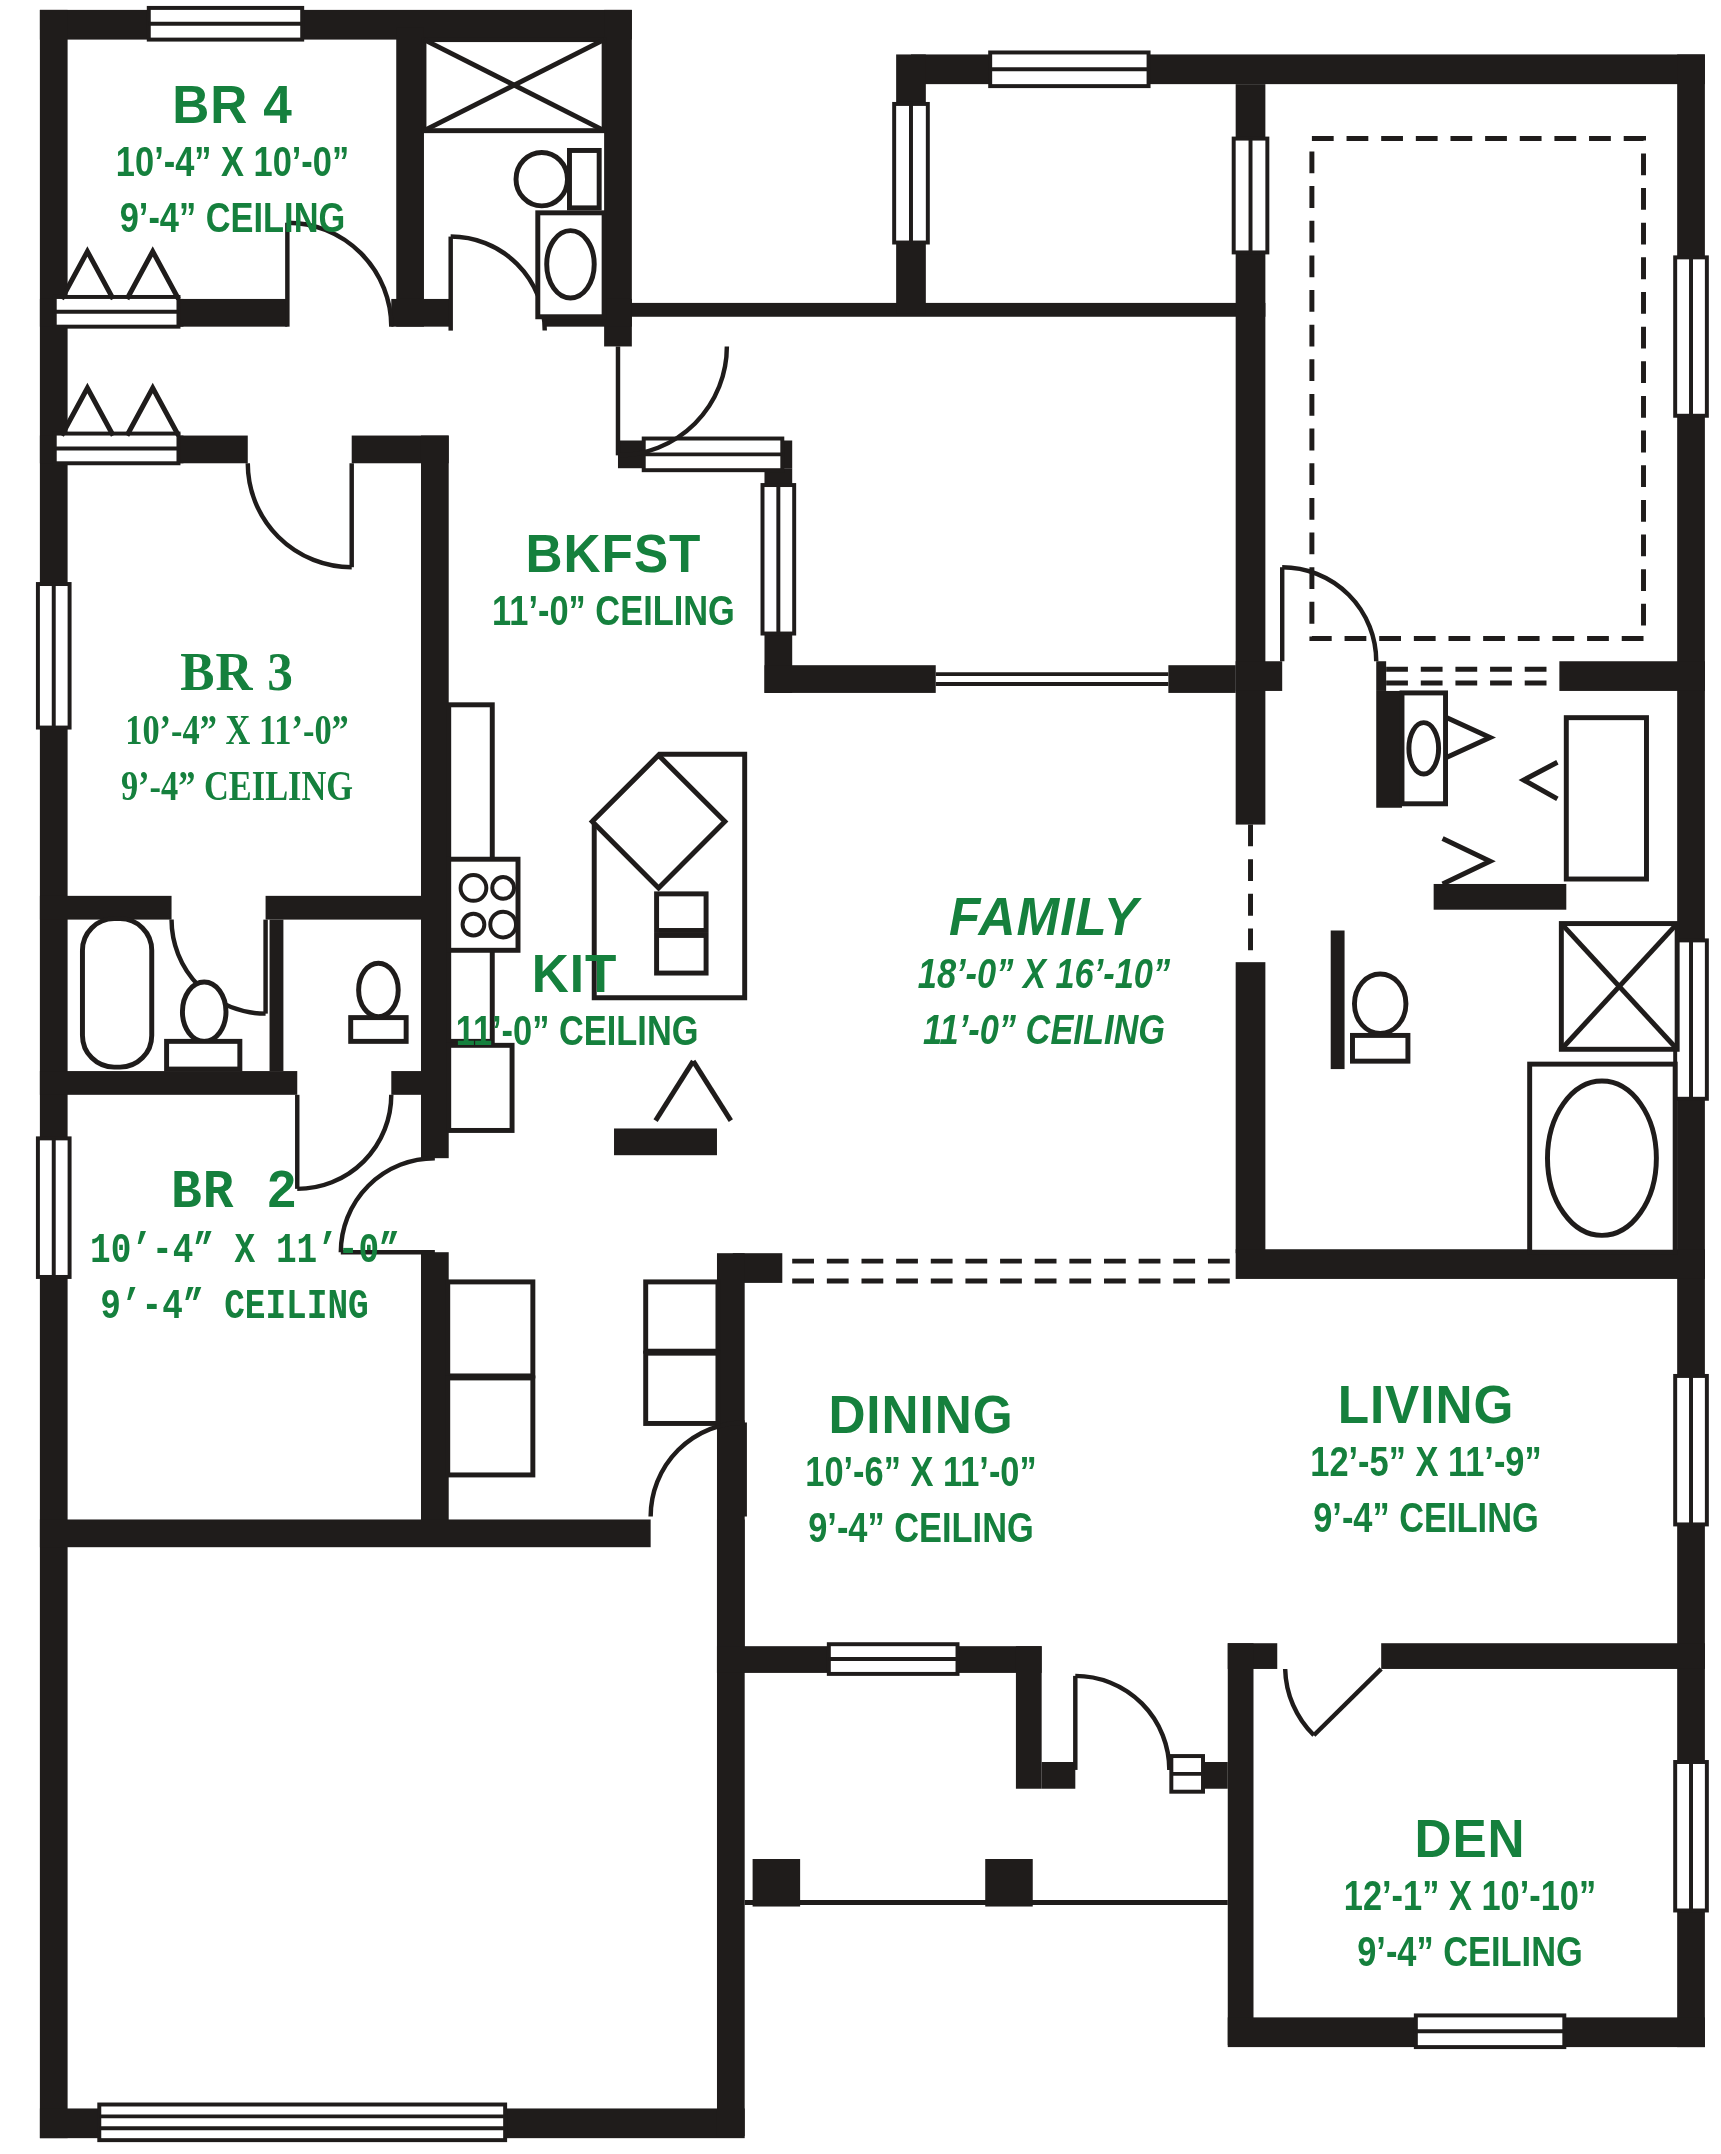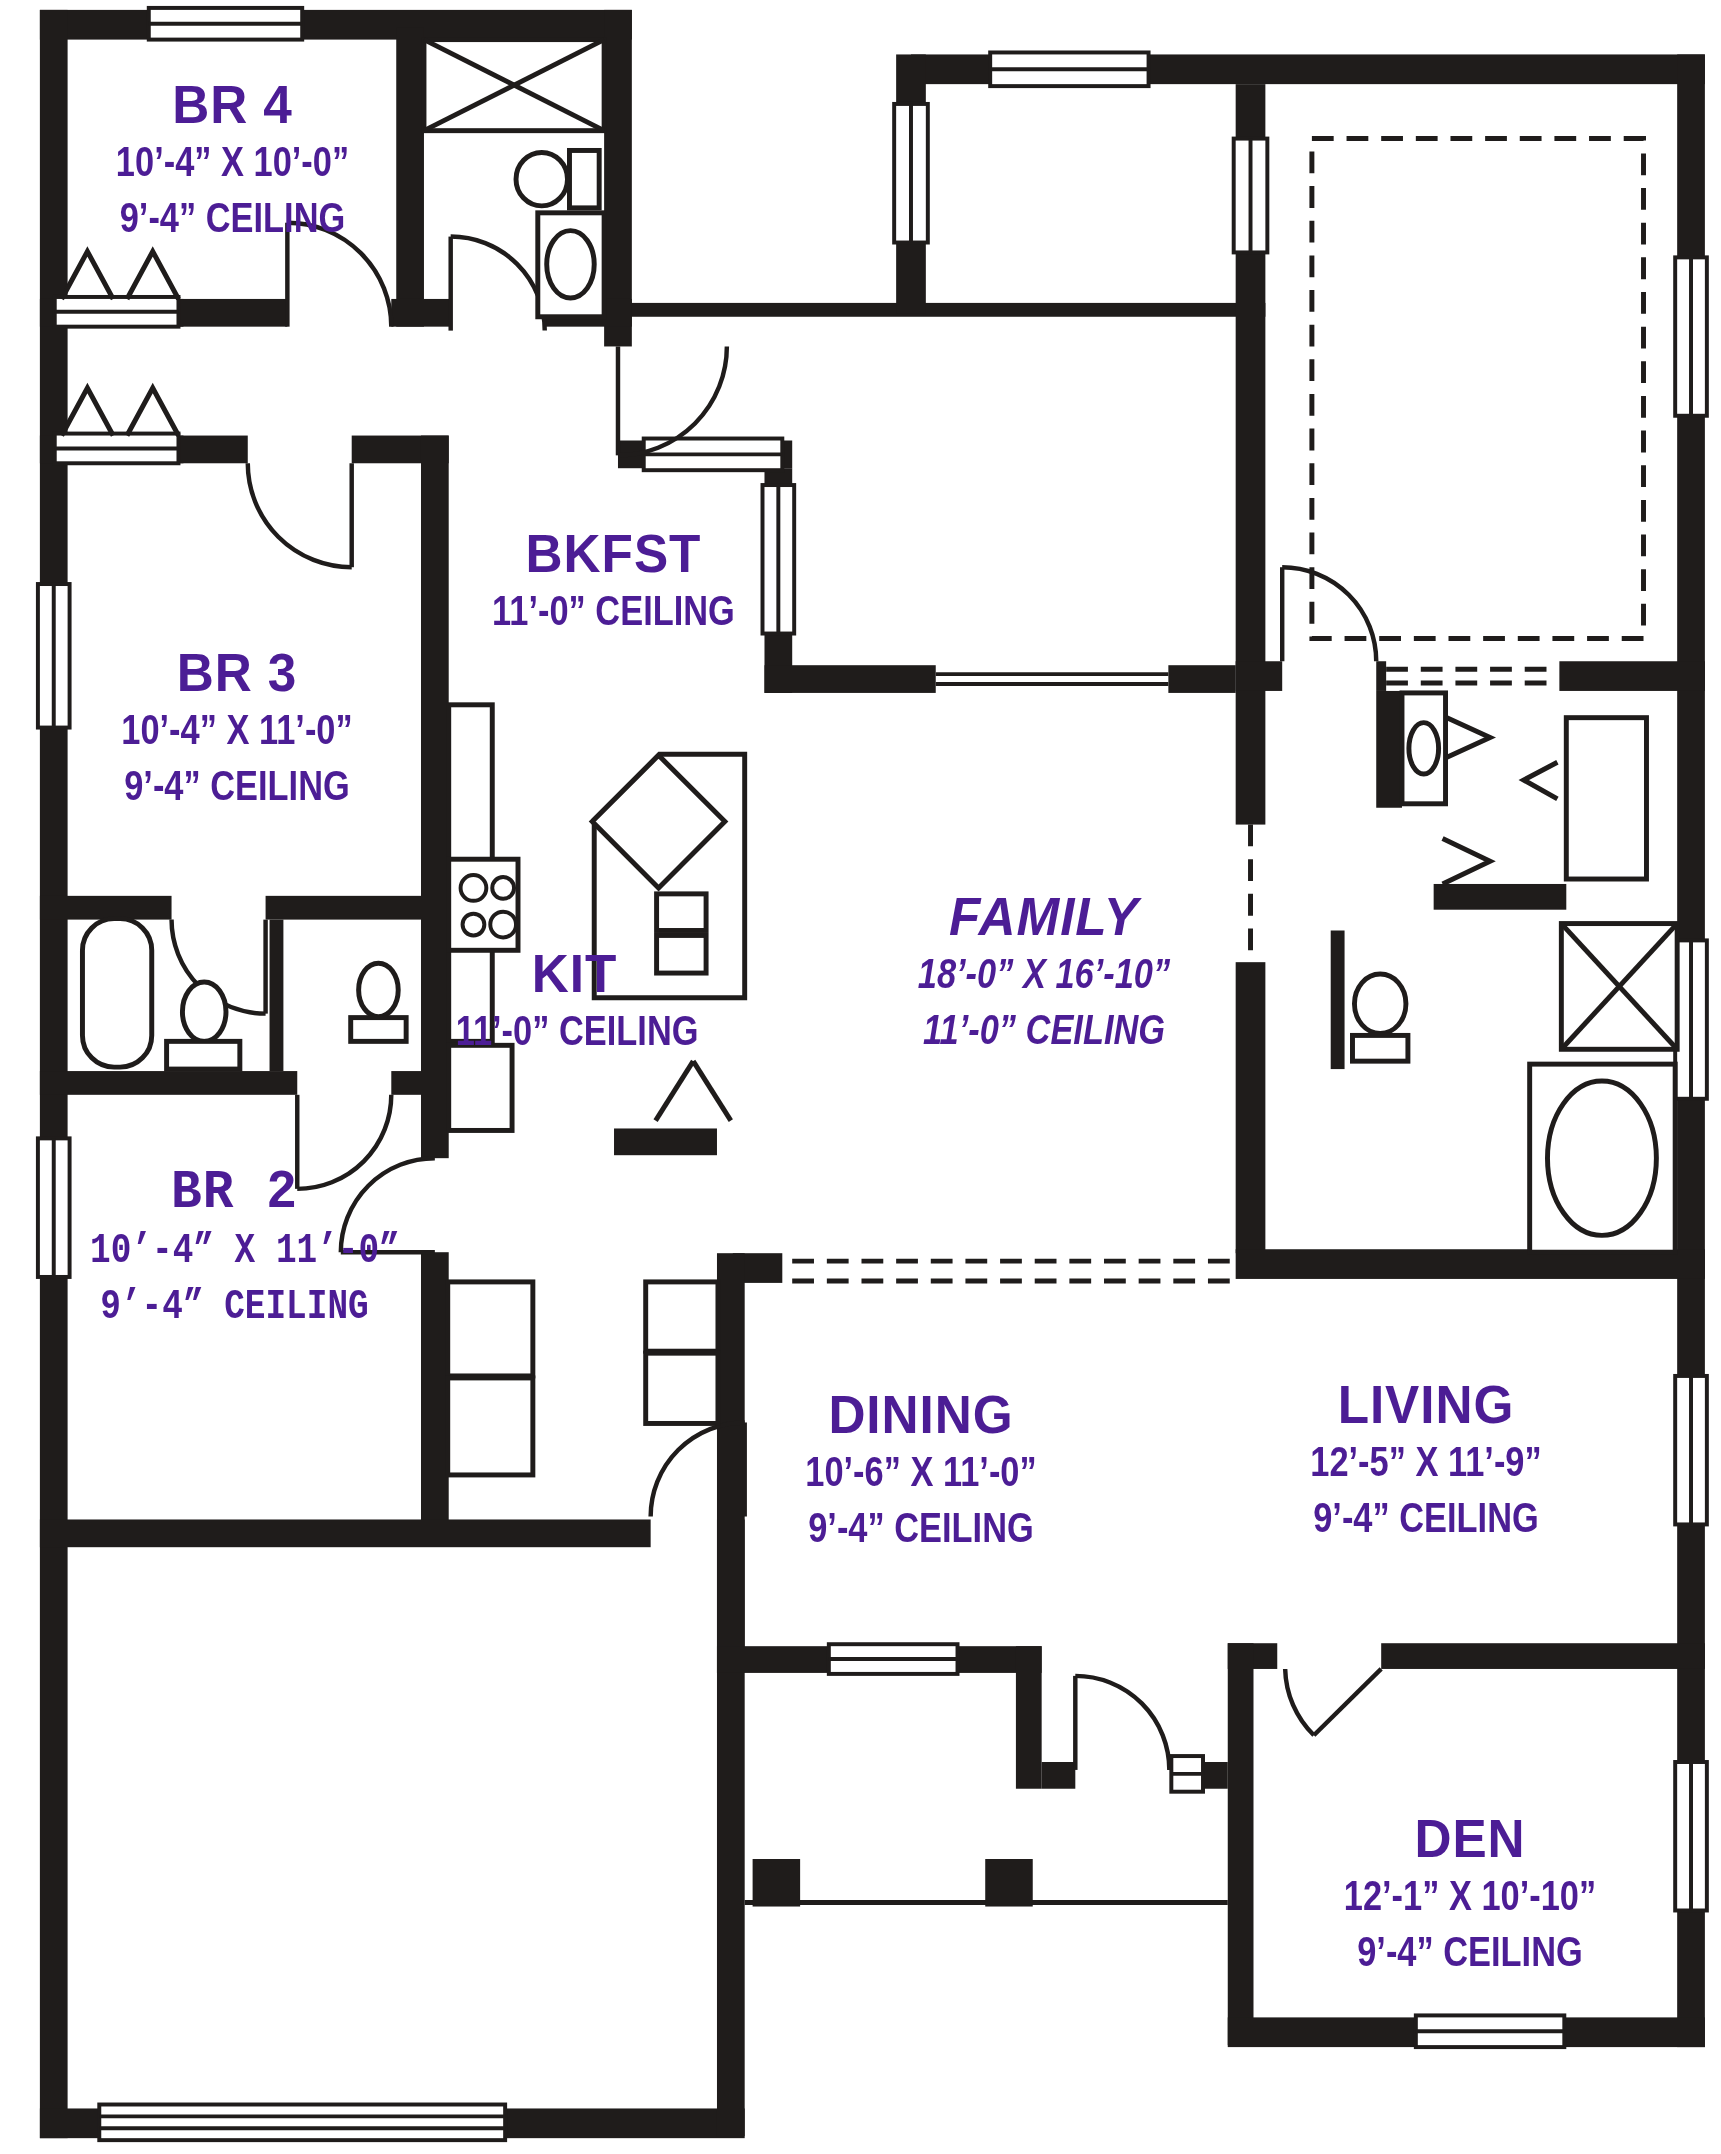--- a/index.html
+++ b/index.html
@@ -6,21 +6,21 @@
   .plan{position:relative;width:1722px;height:2154px;background:#ffffff;overflow:hidden;
         font-family:"Liberation Sans",sans-serif;color:#1f1c1b;}
   .plan svg{position:absolute;left:0;top:0;}
   .w{fill:#1f1c1b;}
   .t{fill:#ffffff;stroke:#1f1c1b;stroke-width:5;}
   .ln{stroke:#1f1c1b;stroke-width:5;fill:none;}
   .thin{stroke:#1f1c1b;stroke-width:4;fill:none;}
   .arc{stroke:#1f1c1b;stroke-width:4.5;fill:none;}
   .dl{stroke:#1f1c1b;stroke-width:5;stroke-dasharray:22 13;fill:none;}
   .win{fill:#ffffff;stroke:#1f1c1b;stroke-width:4;}
-  .room-label{position:absolute;text-align:center;color:#4c1d95;z-index:5;}
+  .room-label{position:absolute;text-align:center;color:#15803d;z-index:5;}
   .room-name{display:block;font-size:54px;font-weight:bold;letter-spacing:1px;line-height:1.12;
              transform:scaleX(0.95);transform-origin:center;white-space:nowrap;}
   .room-line{display:block;font-size:43px;font-weight:bold;line-height:1.3;
              transform:scaleX(0.8);transform-origin:center;white-space:nowrap;}
 </style>
 </head>
 <body>
 
 <div class="plan">
 
@@ -345,21 +345,21 @@
     <span class="room-line">9’-4” CEILING</span>
   </div>
 
 
 
   <div class="room-label" style="left:450px;top:523px;width:327px;">
     <span class="room-name">BKFST</span>
     <span class="room-line">11’-0” CEILING</span>
   </div>
 
-  <div class="room-label" style="left:59px;top:642px;width:356px;">
+  <div class="room-label" style="left:59px;top:642px;width:356px;font-family:Liberation Serif, serif;">
     <span class="room-name">BR 3</span>
     <span class="room-line">10’-4” X 11’-0”</span>
     <span class="room-line">9’-4” CEILING</span>
   </div>
 
   <div class="room-label" style="left:426px;top:931px;width:297px;margin-top:12px;">
     <span class="room-name">KIT</span>
     <span class="room-line">11’-0” CEILING</span>
   </div>
 

